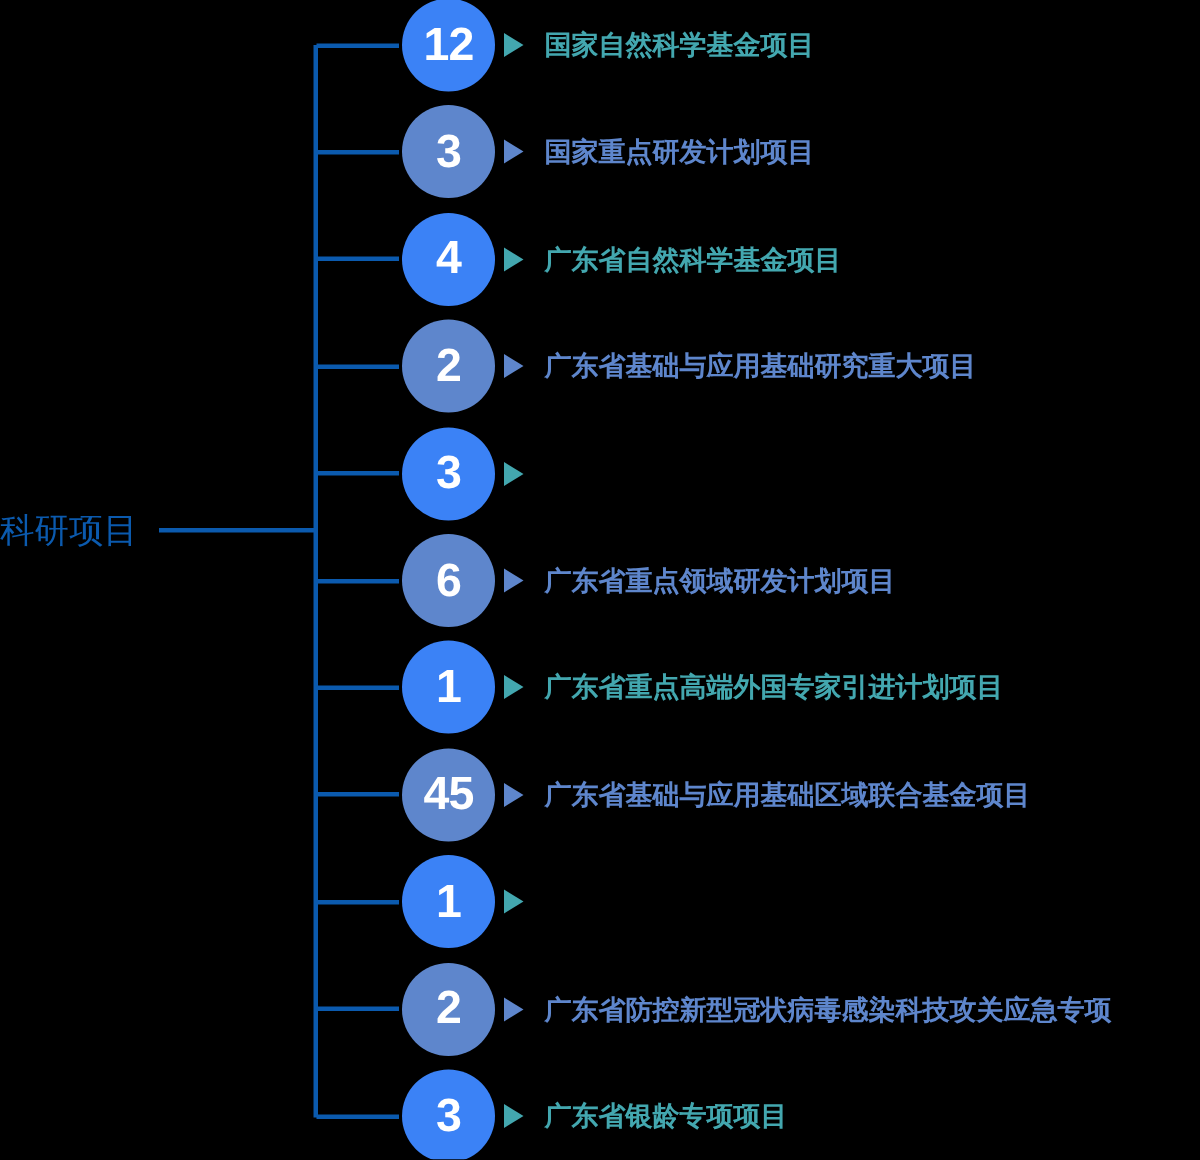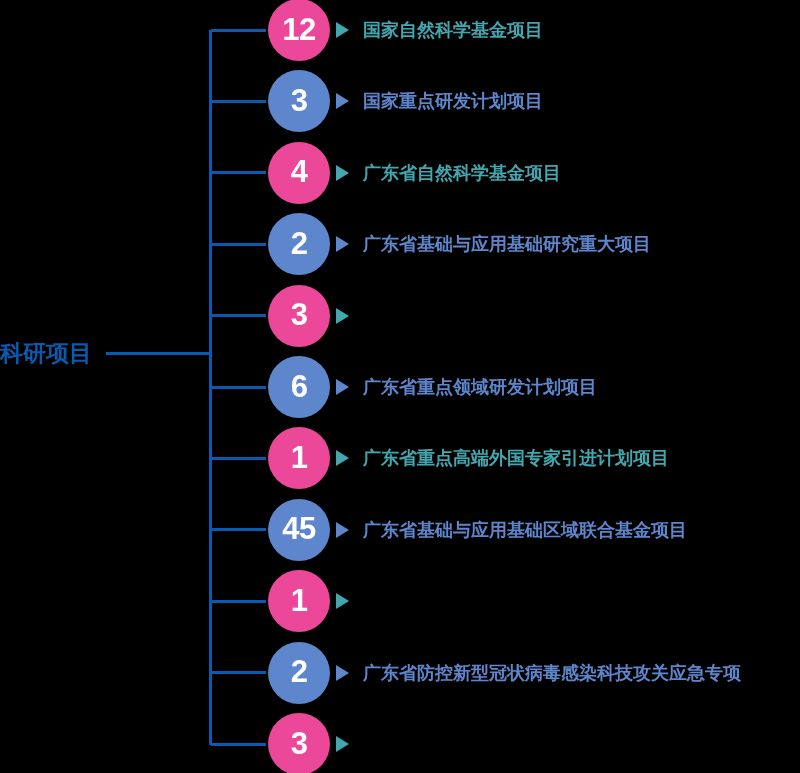--- a/index.html
+++ b/index.html
@@ -18,21 +18,21 @@
 
   
   .root-label {
     position: absolute;
     left: 0px;
     top: 338px;
     width: 102px;
     height: 30px;
     line-height: 30px;
     font-size: 23px;
-    font-weight: bold;
+    font-weight: normal;
     letter-spacing: 0px;
     color: #0B5AAE;
     white-space: nowrap;
   }
   .root-connector {
     position: absolute;
     left: 106px;
     top: 352px;
     width: 106px;
     height: 3px;
@@ -99,21 +99,21 @@
     left: 363px;
     top: 9px;
     height: 44px;
     line-height: 44px;
     font-size: 18px;
     font-weight: bold;
     white-space: nowrap;
   }
 
   
-  .c-teal  { background: #ec4899; }
+  .c-teal  { background: #3b82f6; }
   .c-blue  { background: #5E86CC; }
   .t-teal  { color: #43A7AF; }
   .t-blue  { color: #5E86CC; }
 </style>
 </head>
 <body>
 
 <div id="canvas">
 
   <div class="root-label">科研项目</div>
@@ -199,16 +199,17 @@
         </div>
         <div class="arrow" style="color: rgb(94, 134, 204);"></div>
         <div class="row-label t-blue">广东省防控新型冠状病毒感染科技攻关应急专项</div>
       </div>
       <div class="row" style="top: 713px;">
         <div class="branch"></div>
         <div class="bubble c-teal">
           <span class="bubble-num">3</span>
         </div>
         <div class="arrow" style="color: rgb(67, 167, 175);"></div>
+        <div class="row-label t-teal">广东省银龄专项项目</div>
       </div>
     </div>
 
 </div>
 
 </body></html>

